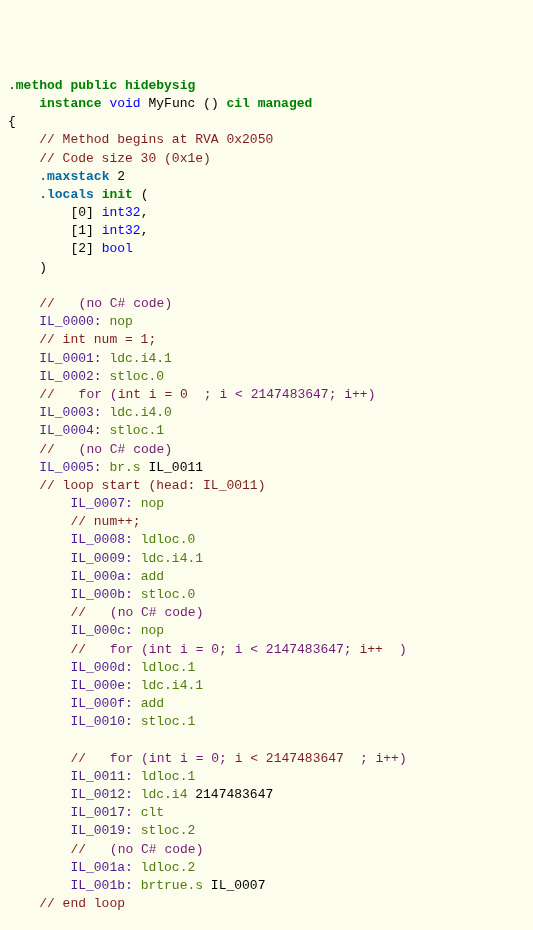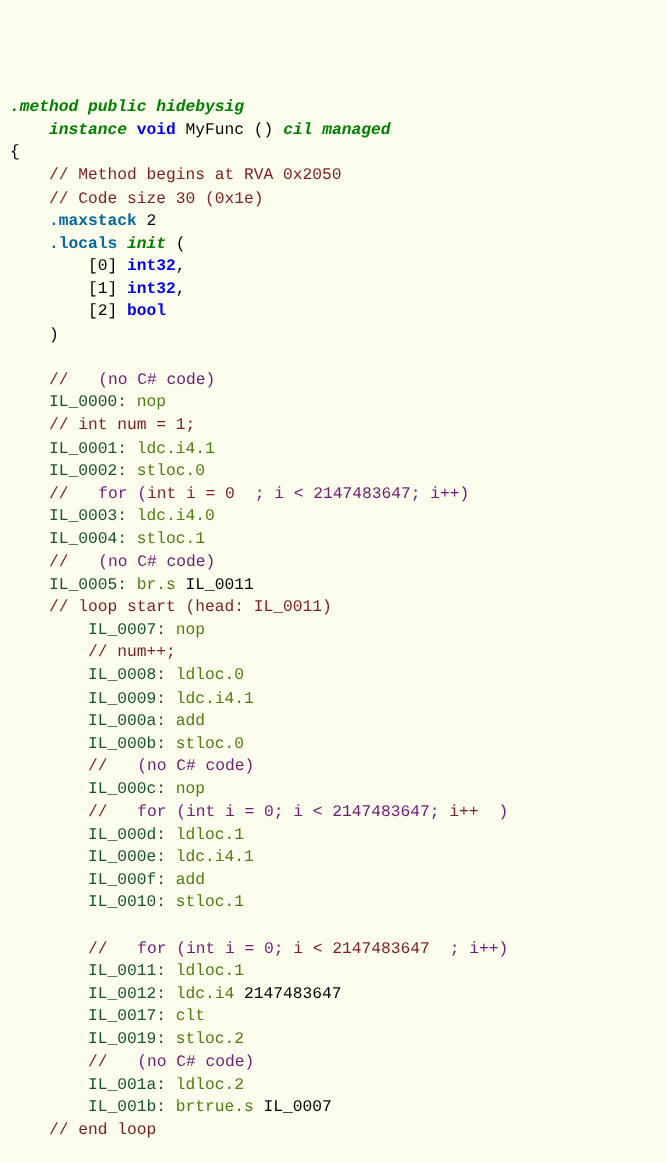--- a/index.html
+++ b/index.html
@@ -9,25 +9,25 @@
     }
     body {
       background-color: #fdfdee;
       font-family: Consolas, 'Courier New', monospace;
       font-size: 13px;
       line-height: 1.4;
       padding: 4px 8px;
       white-space: pre;
       color: #000;
     }
-    .keyword { color: #008000; font-weight: bold; font-style: italic; }
-    .type { color: #0000ff; font-weight: bold; }
+    .keyword { color: #008000; font-weight: bold; }
+    .type { color: #0000ff; font-weight: normal; }
     .directive { color: #0369a1; font-weight: bold; }
     .opcode { color: #4d7c0f; }
-    .label { color: #14532d; }
+    .label { color: #4c1d95; }
     .comment { color: #7f1d1d; }
     .comment-gray { color: #701a75; margin-left: 16px; }
     .text { color: #000; text-align: center; }
     .punct { color: #000; }
   </style>
 </head>
 <body>
 
 
 

